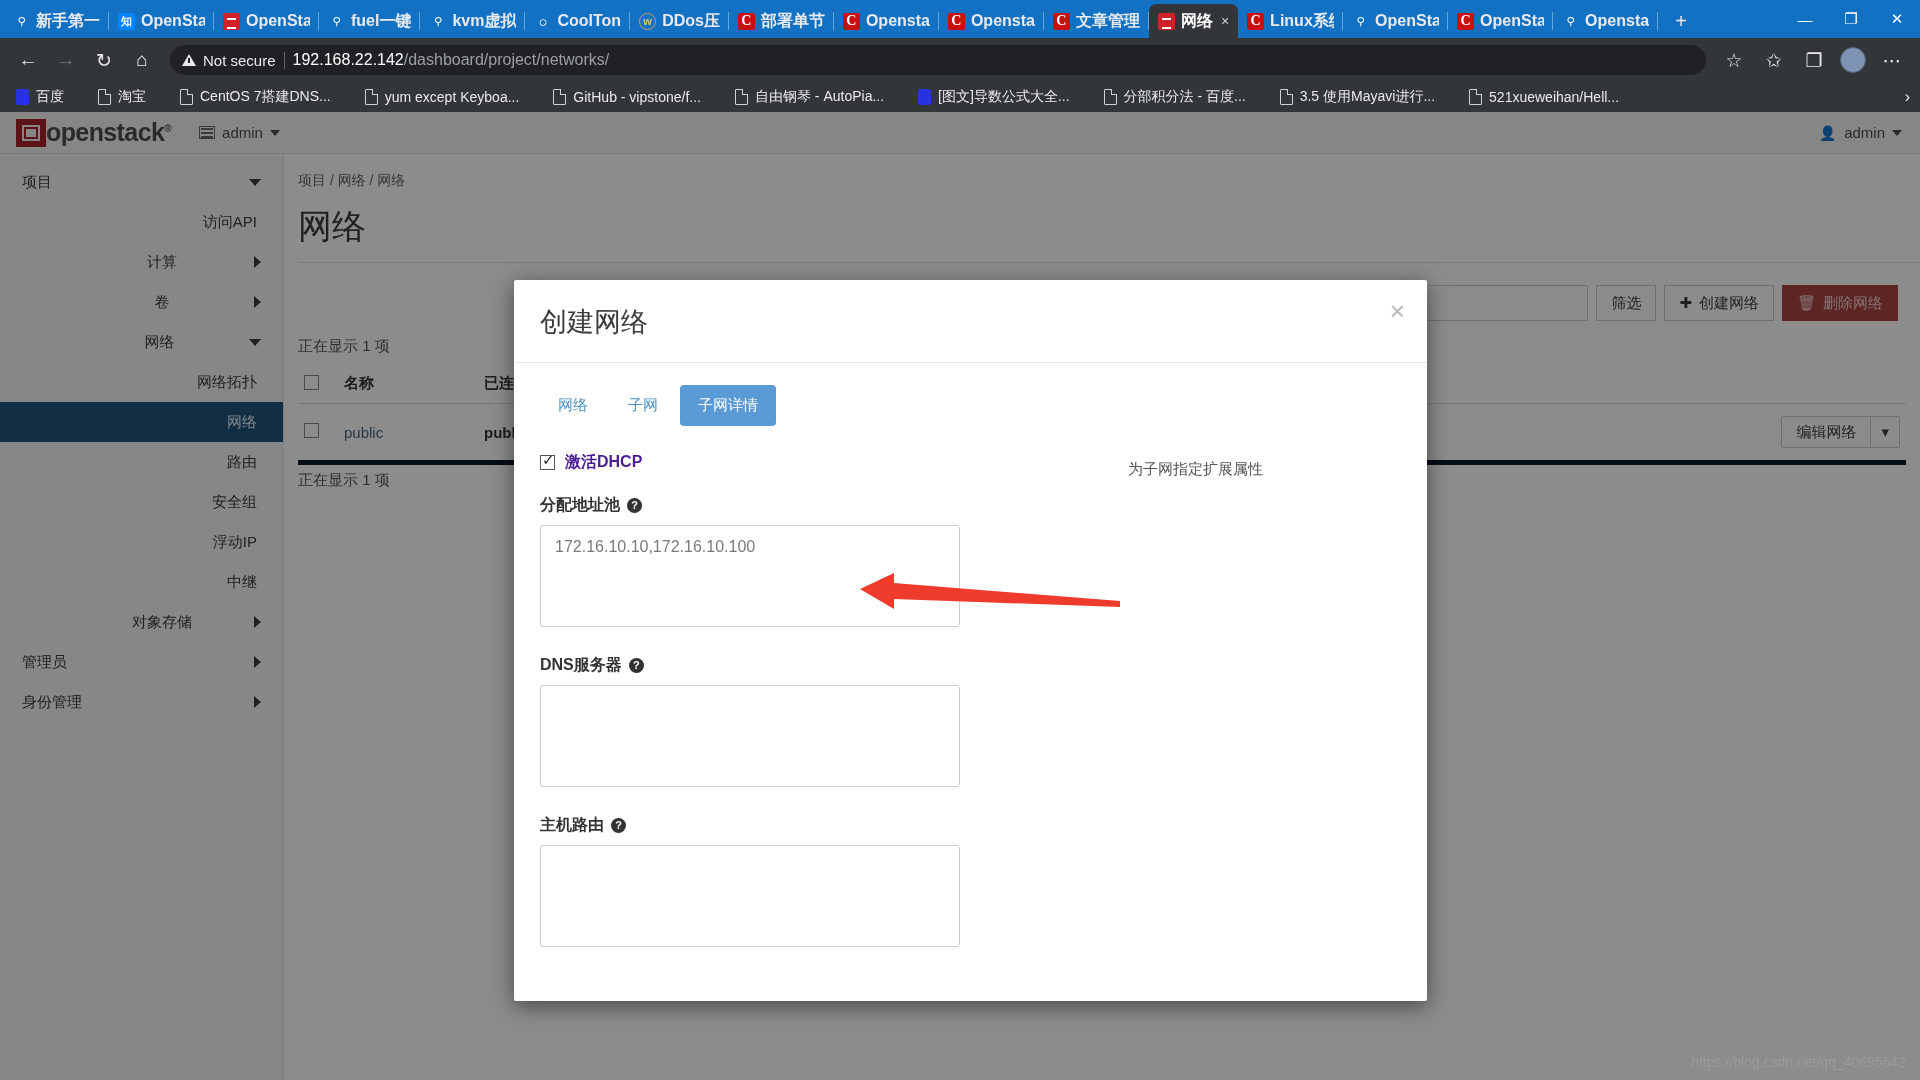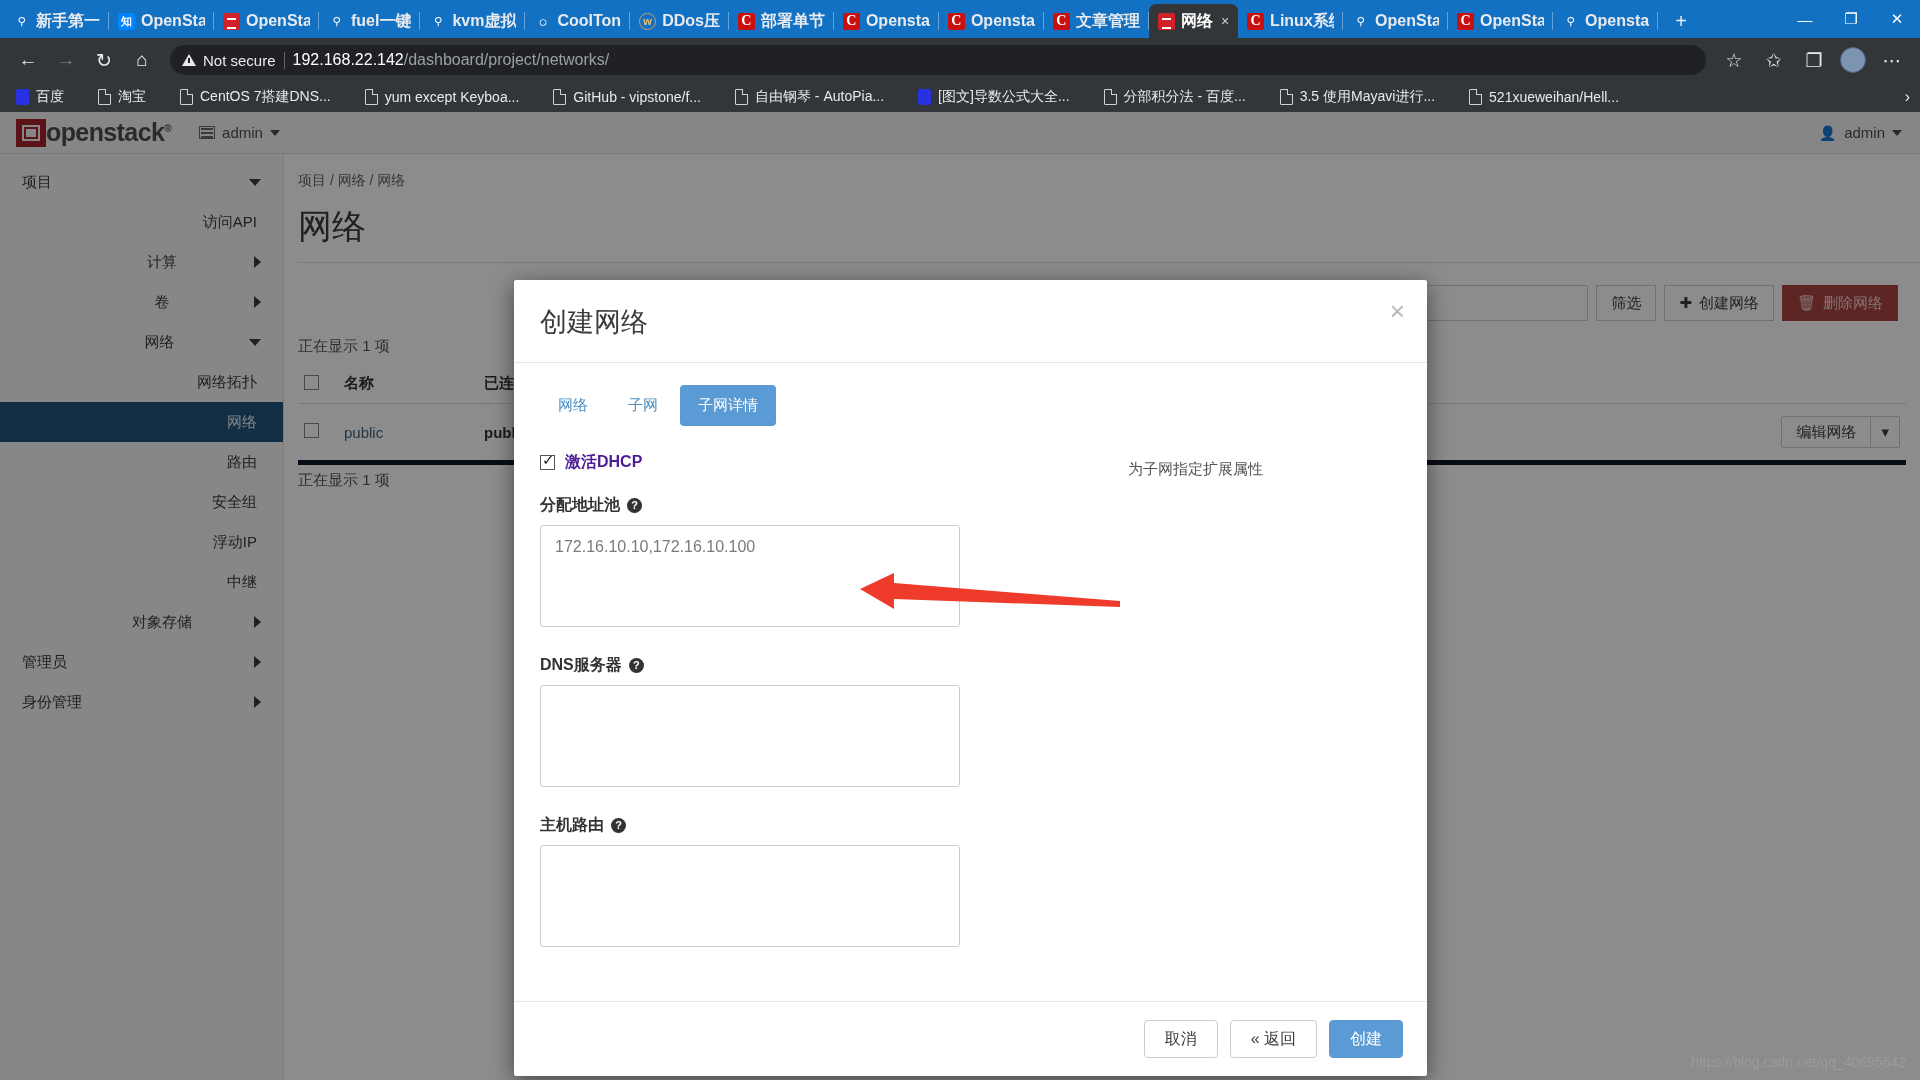--- a/index.html
+++ b/index.html
@@ -606,25 +606,20 @@
               <textarea class="ta" placeholder="" style=""></textarea>
             </div>
           </div>
 
           <div class="col-right">
             <div class="hint">为子网指定扩展属性</div>
           </div>
         </div>
       </div>
 
-      <div class="modal-foot">
-        <div class="mbtn">取消</div>
-        <div class="mbtn">« 返回</div>
-        <div class="mbtn primary">创建</div>
-      </div>
     </div>
 
     <svg class="arrow-svg" width="260" height="70">
       <polygon points="0,22 34,6 34,16 260,34 260,40 34,32 34,42" fill="#ef3b2c"></polygon>
     </svg>
 
     <div class="watermark">https://blog.csdn.net/qq_40695642</div>
   </div>
 </div>
 

